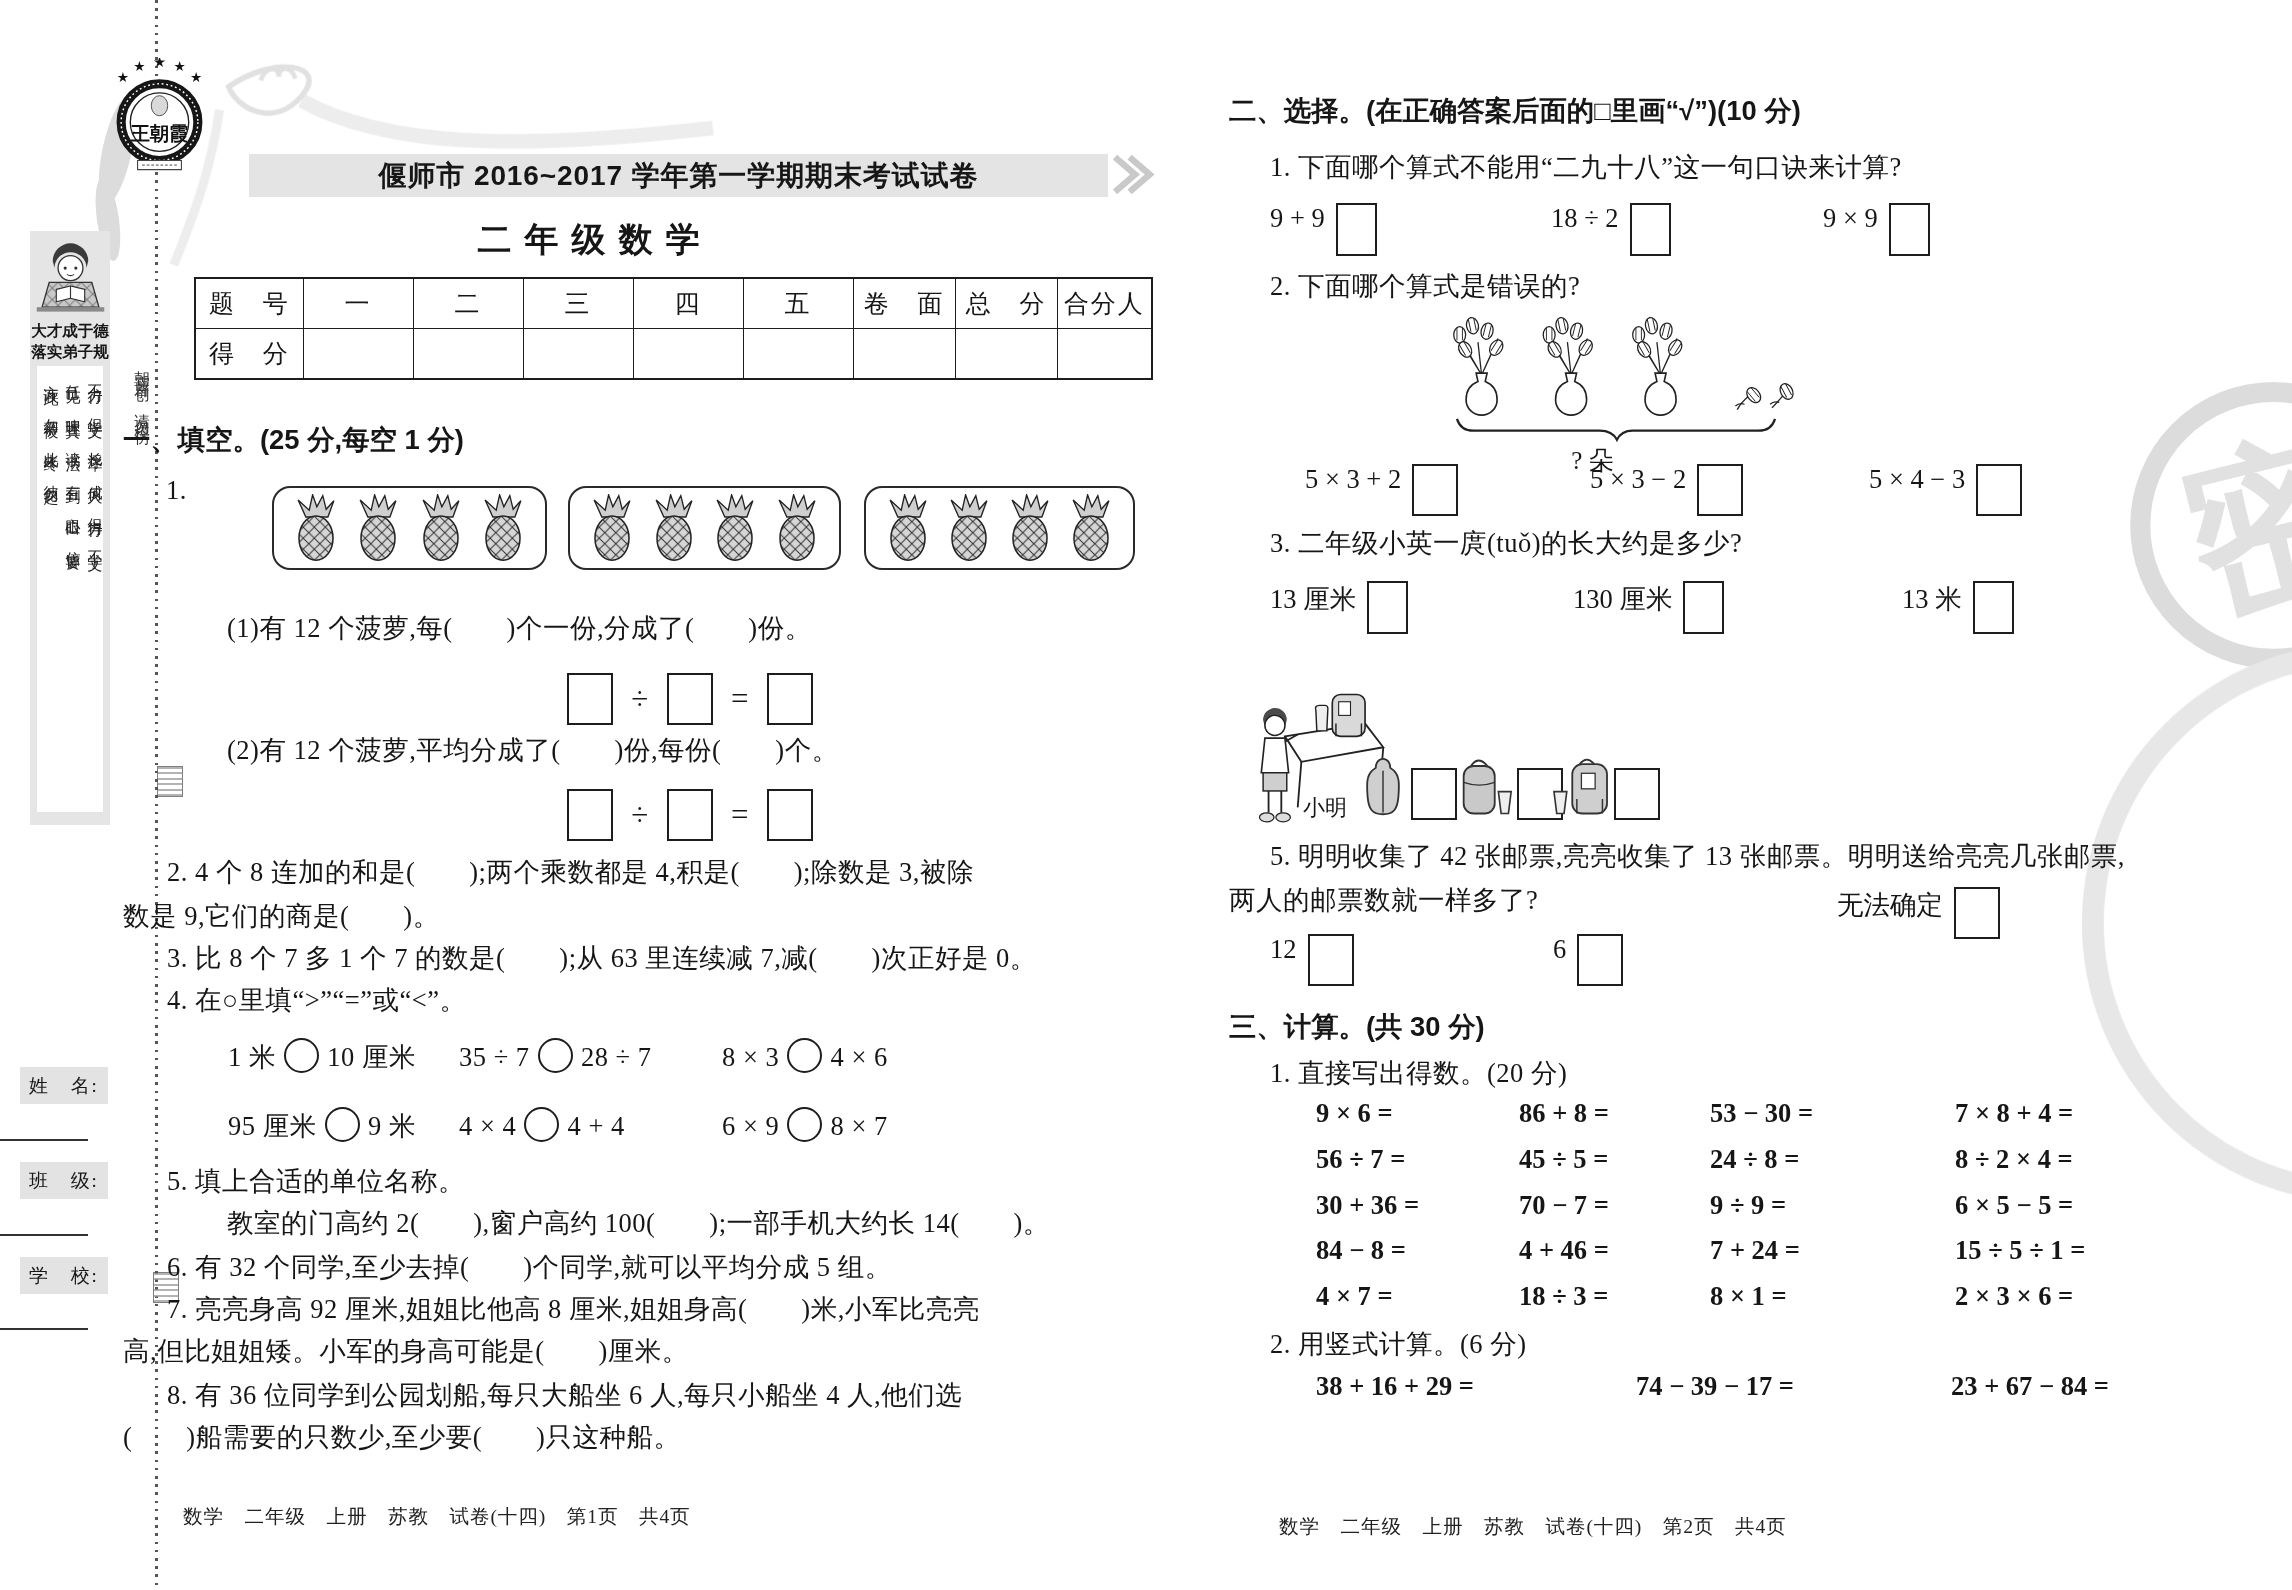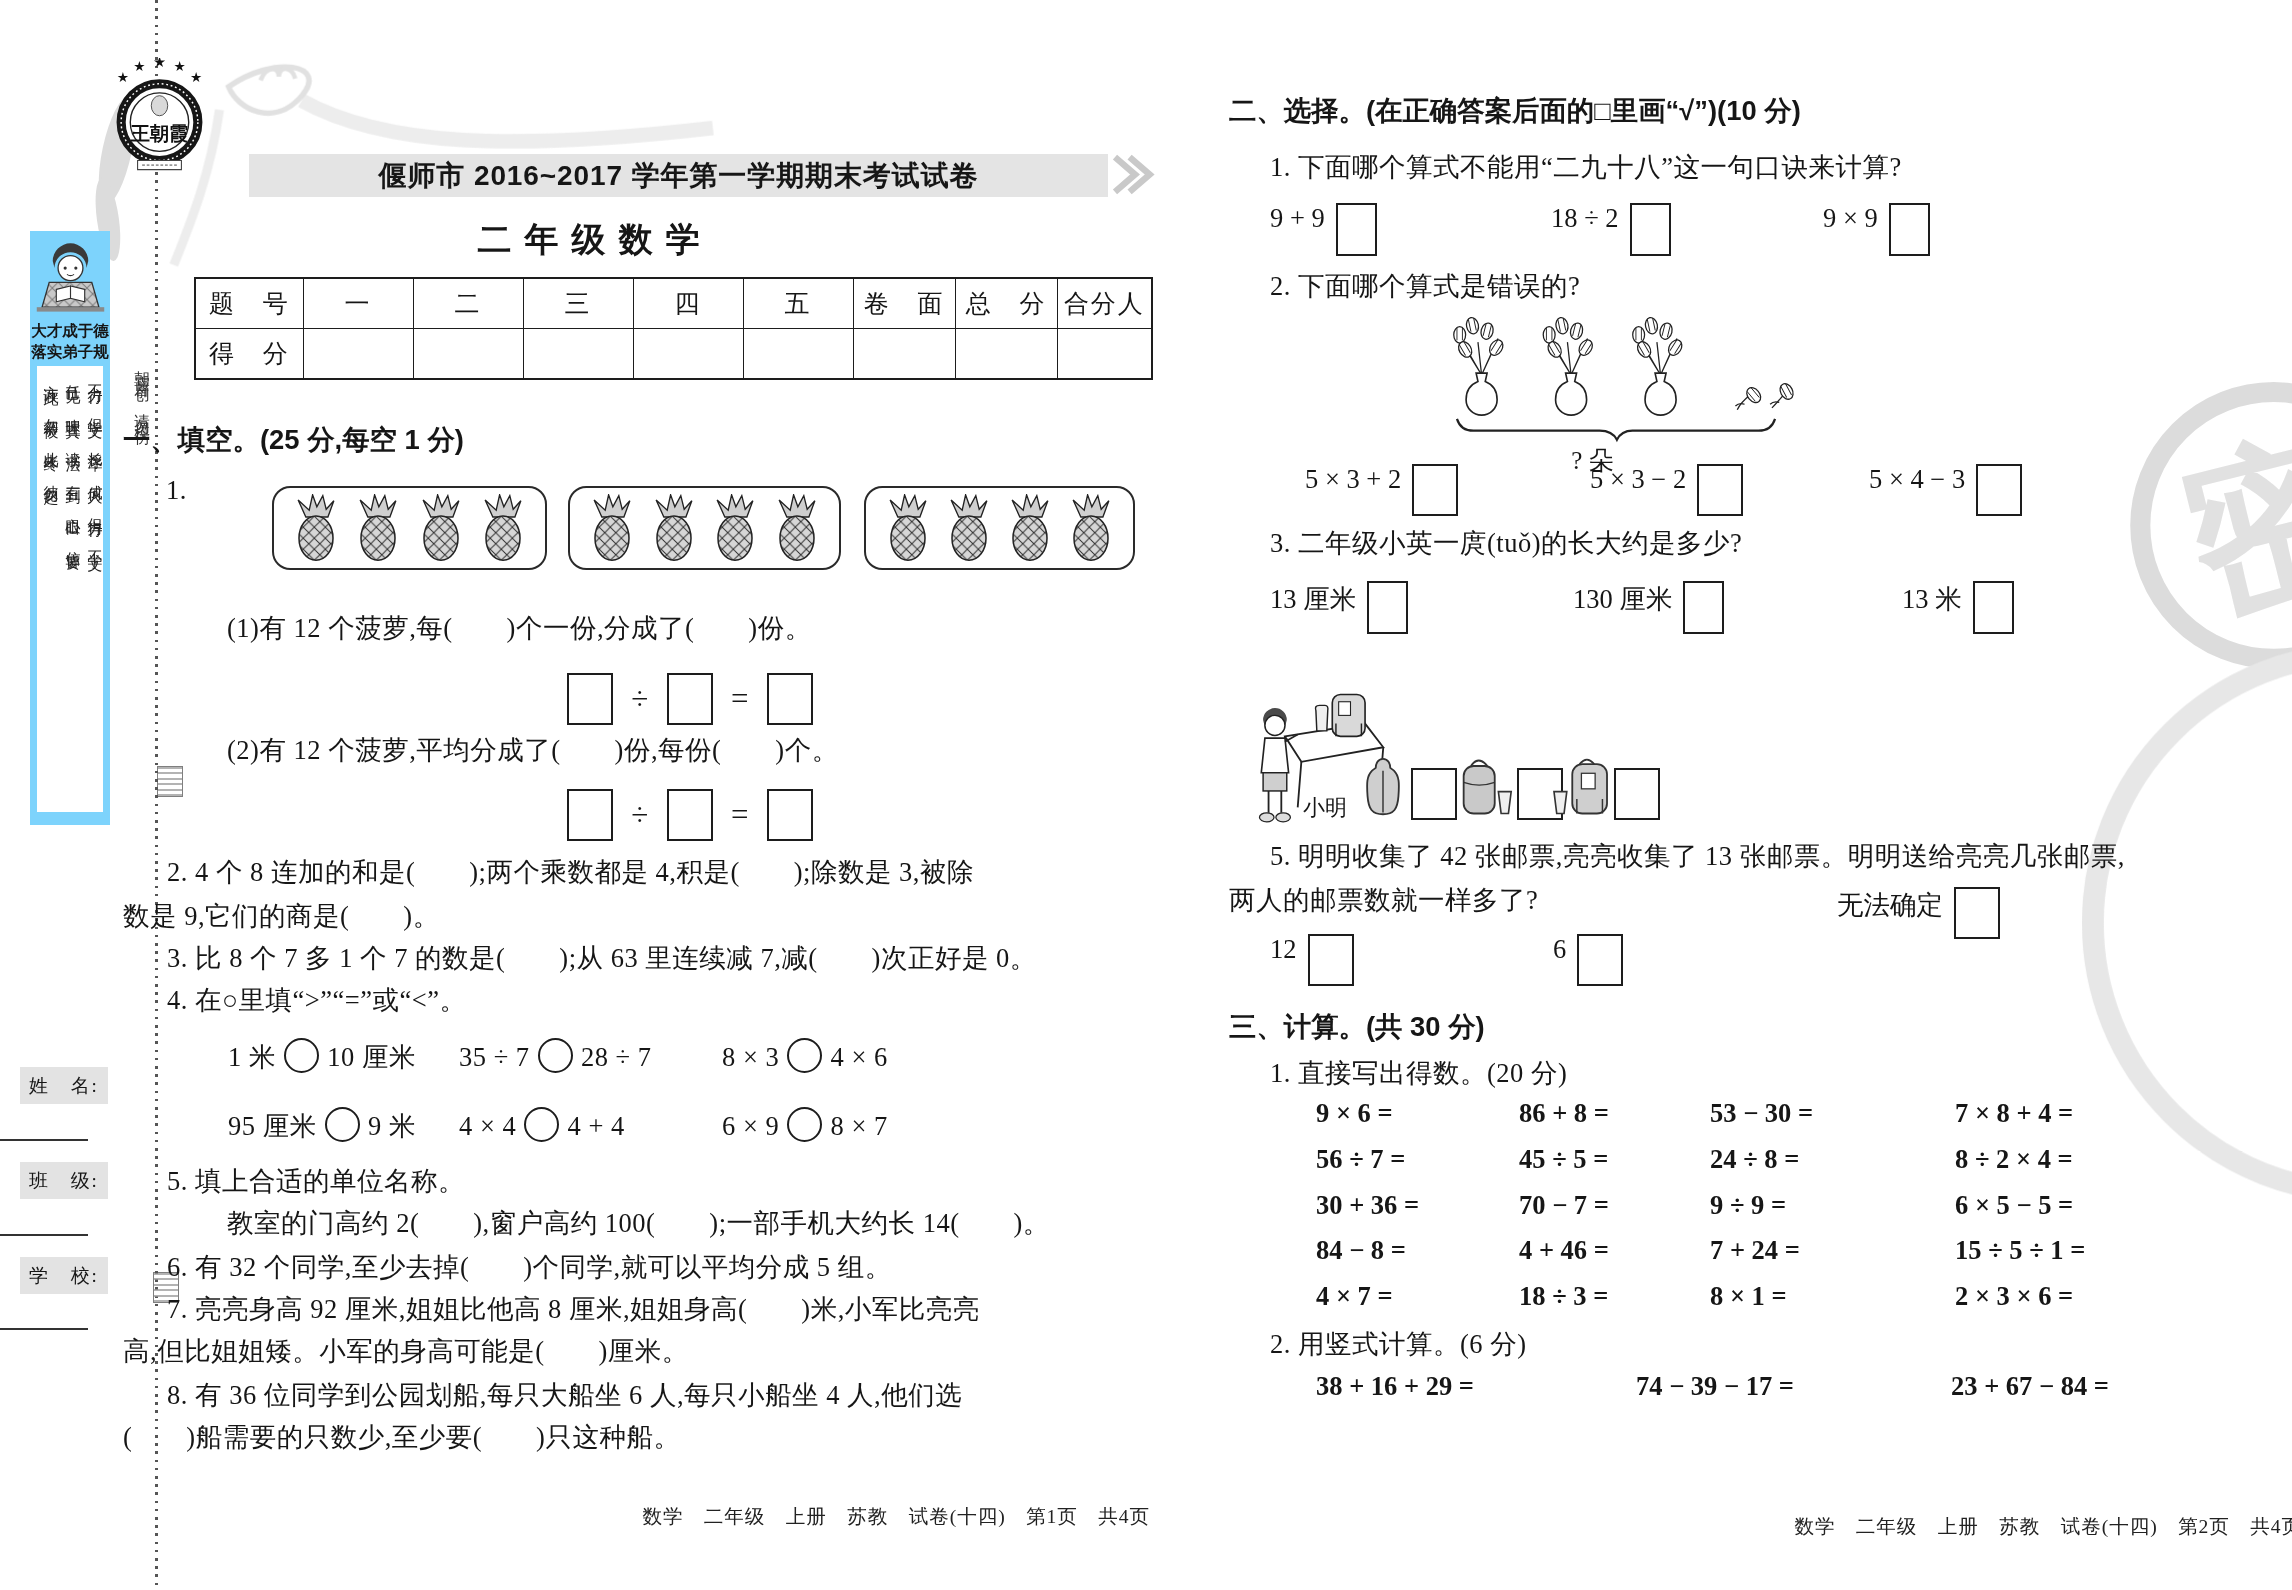--- a/index.html
+++ b/index.html
@@ -17,27 +17,27 @@
   .frm{display:flex;align-items:center;}
   .pinebox{border:2.3px solid #2a2a2a;border-radius:18.3px;display:flex;align-items:center;justify-content:space-around;padding:3.7px 11px;background:#fff;}
   .titlebar{background:#e4e4e4;height:43px;line-height:43px;text-align:center;font-size:28px;font-weight:bold;
             font-family:"Liberation Sans","DejaVu Sans",sans-serif;letter-spacing:0.9px;}
   .subject{font-size:34px;font-weight:bold;text-align:center;font-family:"Liberation Sans","DejaVu Sans",sans-serif;letter-spacing:1.8px;}
   table.score{border-collapse:collapse;table-layout:fixed;}
   table.score td{border:1.8px solid #1d1d1d;text-align:center;font-size:25px;height:49px;padding:0;letter-spacing:1.8px;}
   table.score{border:2.7px solid #1d1d1d;}
   .vtext{writing-mode:vertical-rl;text-orientation:upright;white-space:pre-wrap;}
   .verses{font-size:15px;line-height:22px;word-spacing:6.4px;letter-spacing:2.7px;color:#222;}
-  .sidepanel{background:#7dd3fc;}
+  .sidepanel{background:#e5e5e5;}
   .fieldlabel{background:#e3e3e3;font-size:19px;padding:5.5px 9.1px;letter-spacing:1.8px;white-space:nowrap;}
   .fieldline{border-bottom:2.3px solid #333;}
   .dotline{width:2.7px;background:repeating-linear-gradient(to bottom,#555 0 2.7px,transparent 2.7px 8.2px);}
   .seal{width:24px;height:29px;border:1.8px solid #555;background:
         repeating-linear-gradient(to bottom,#9a9a9a 0 1.8px,transparent 1.8px 5.5px);opacity:.75;}
-  .footer{font-size:19.6px;letter-spacing:0.9px;text-align:right;white-space:nowrap;color:#222;}
+  .footer{font-size:19.6px;letter-spacing:0.9px;text-align:left;white-space:nowrap;color:#222;}
   .gridcell{font-size:26.5px;white-space:nowrap;font-weight:bold;}
   .copyright{font-size:15.5px;letter-spacing:5.5px;color:#333;}
   .flowerlbl{font-size:25px;text-align:center;}
   .boylbl{font-size:22px;}
 </style>
 </head>
 <body>
 
 <div id="page">
 

